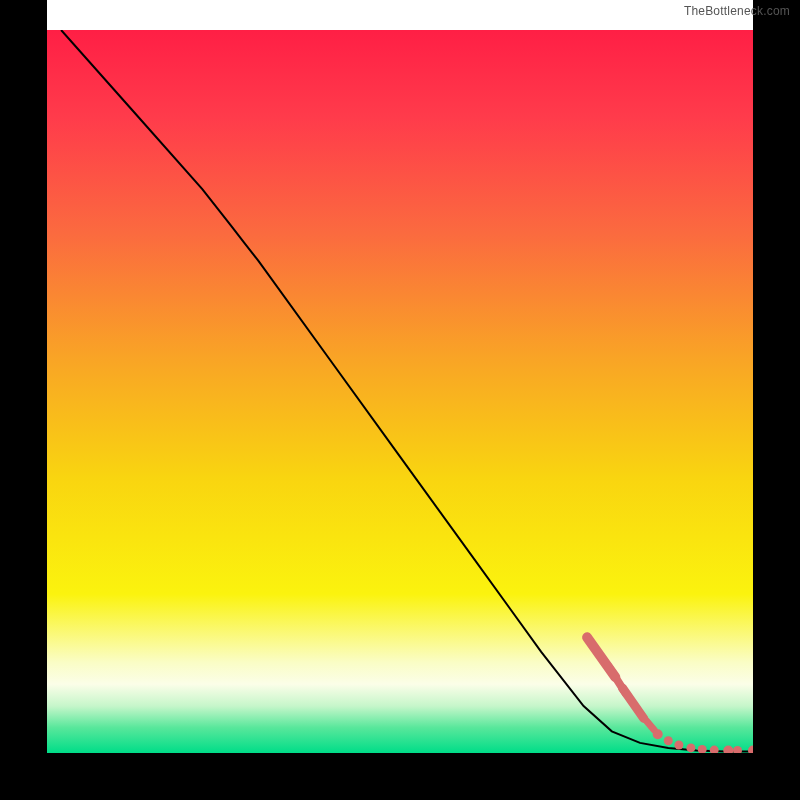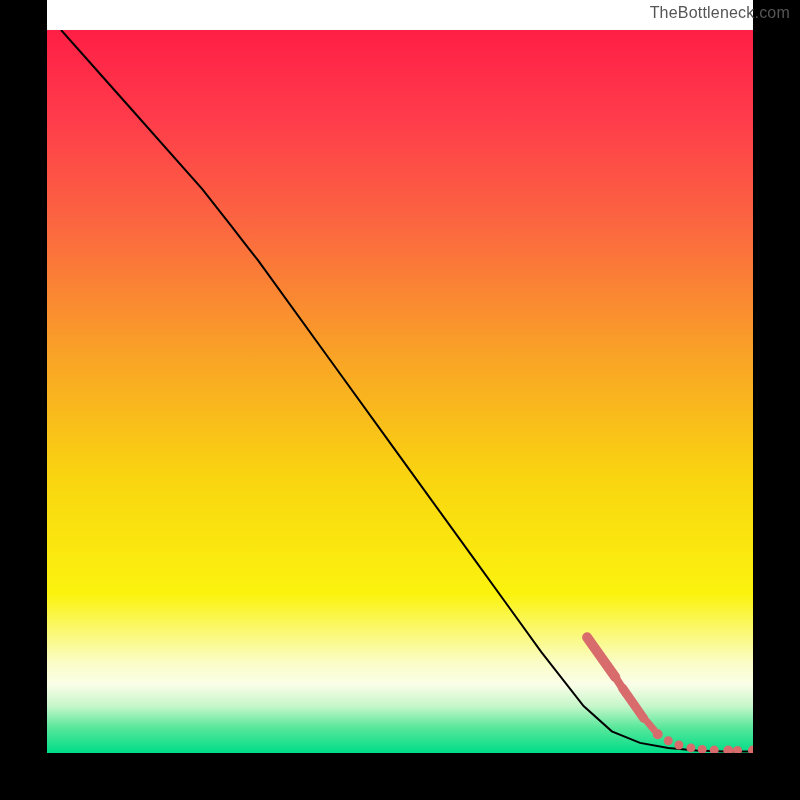--- a/index.html
+++ b/index.html
@@ -14,21 +14,21 @@
   .stage {
     position: relative;
     width: 800px;
     height: 800px;
   }
   .watermark {
     position: absolute;
     top: 4px;
     right: 10px;
     color: #555;
-    font-size: 16px;
+    font-size: 12px;
     font-weight: 500;
     letter-spacing: 0.2px;
     z-index: 5;
   }
   .frame {
     position: absolute;
     left: 0;
     top: 0;
     width: 800px;
     height: 800px;

